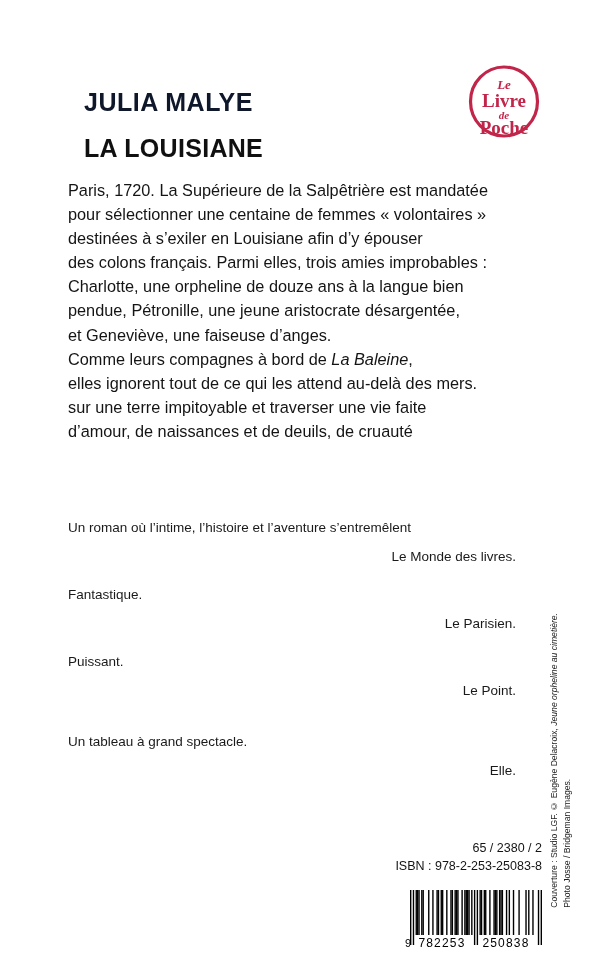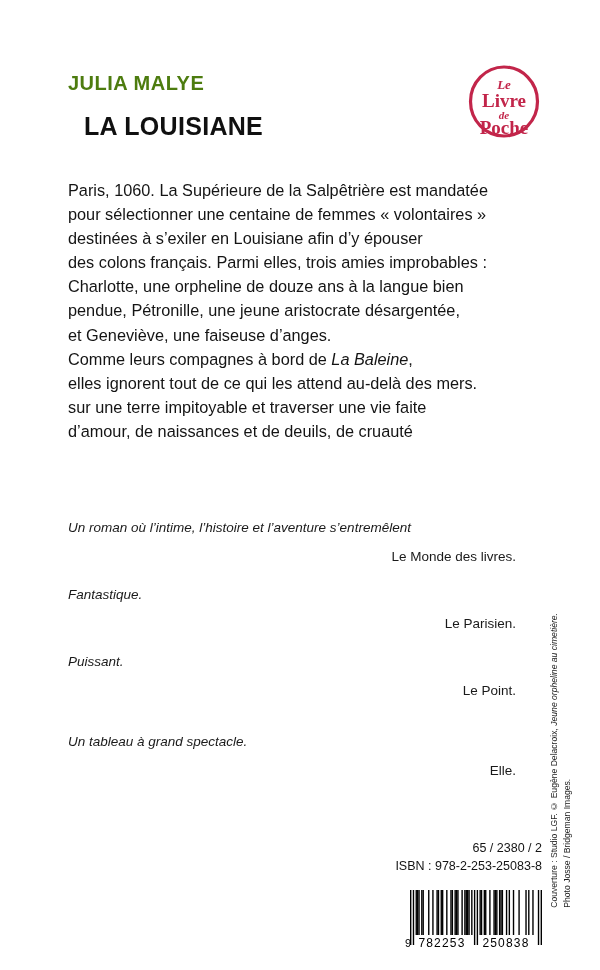--- a/index.html
+++ b/index.html
@@ -18,26 +18,26 @@
   }
 
   
   .header {
     position: absolute;
     left: 68px;
     top: 72px;
     right: 50px;
   }
   .author {
-    font-size: 20px;
+    font-size: 25px;
     font-weight: bold;
     letter-spacing: 0.5px;
-    color: #4d7c0f;
+    color: #0f172a;
     line-height: 1.18;
-    margin: 0;
+    margin: 16px;
   }
   .title {
     font-size: 25px;
     font-weight: bold;
     letter-spacing: 0.3px;
     color: #101010;
     line-height: 1.18;
     margin: 16px;
   }
 
@@ -69,21 +69,20 @@
     position: absolute;
     left: 68px;
     top: 518px;
     width: 448px;
     font-size: 13.5px;
     color: #1a1a1a;
   }
   .quote-block { margin-bottom: 19px; }
   .quote-block:last-child { margin-bottom: 0; margin-top: 32px; }
   .quote-text {
-    font-style: italic;
     line-height: 19.5px;
     text-align: left;
   }
   .quote-text .ln { display: block; }
   .quote-source {
     text-align: right;
     font-style: normal;
     line-height: 19.5px;
     margin-top: 9px;
   }
@@ -137,21 +136,21 @@
   <svg viewBox="0 0 74 75" xmlns="http://www.w3.org/2000/svg" aria-hidden="true">
     <ellipse cx="37" cy="37.5" rx="33.5" ry="34.5" fill="none" stroke="#c2254a" stroke-width="3.2"></ellipse>
     <text x="37" y="25" text-anchor="middle" fill="#c2254a" font-family="'Liberation Serif', serif" font-style="italic" font-weight="bold" font-size="13">Le</text>
     <text x="37" y="43" text-anchor="middle" fill="#c2254a" font-family="'Liberation Serif', serif" font-weight="bold" font-size="19">Livre</text>
     <text x="37" y="55" text-anchor="middle" fill="#c2254a" font-family="'Liberation Serif', serif" font-style="italic" font-weight="bold" font-size="11">de</text>
     <text x="37" y="70" text-anchor="middle" fill="#c2254a" font-family="'Liberation Serif', serif" font-weight="bold" font-size="19">Poche</text>
   </svg>
 </div>
 
 <div class="blurb">
-  <span class="ln">Paris, 1060. La Supérieure de la Salpêtrière est mandatée</span>
+  <span class="ln">Paris, 1720. La Supérieure de la Salpêtrière est mandatée</span>
   <span class="ln">pour sélectionner une centaine de femmes « volontaires »</span>
   <span class="ln">destinées à s’exiler en Louisiane afin d’y épouser</span>
   <span class="ln">des colons français. Parmi elles, trois amies improbables :</span>
   <span class="ln">Charlotte, une orpheline de douze ans à la langue bien</span>
   <span class="ln">pendue, Pétronille, une jeune aristocrate désargentée,</span>
   <span class="ln">et Geneviève, une faiseuse d’anges.</span>
   <span class="ln"><span>Comme leurs compagnes à bord de </span><i>La Baleine</i><span>,</span></span>
   <span class="ln">elles ignorent tout de ce qui les attend au-delà des mers.</span>
   <span class="ln">sur une terre impitoyable et traverser une vie faite</span>
   <span class="ln">d’amour, de naissances et de deuils, de cruauté</span>

